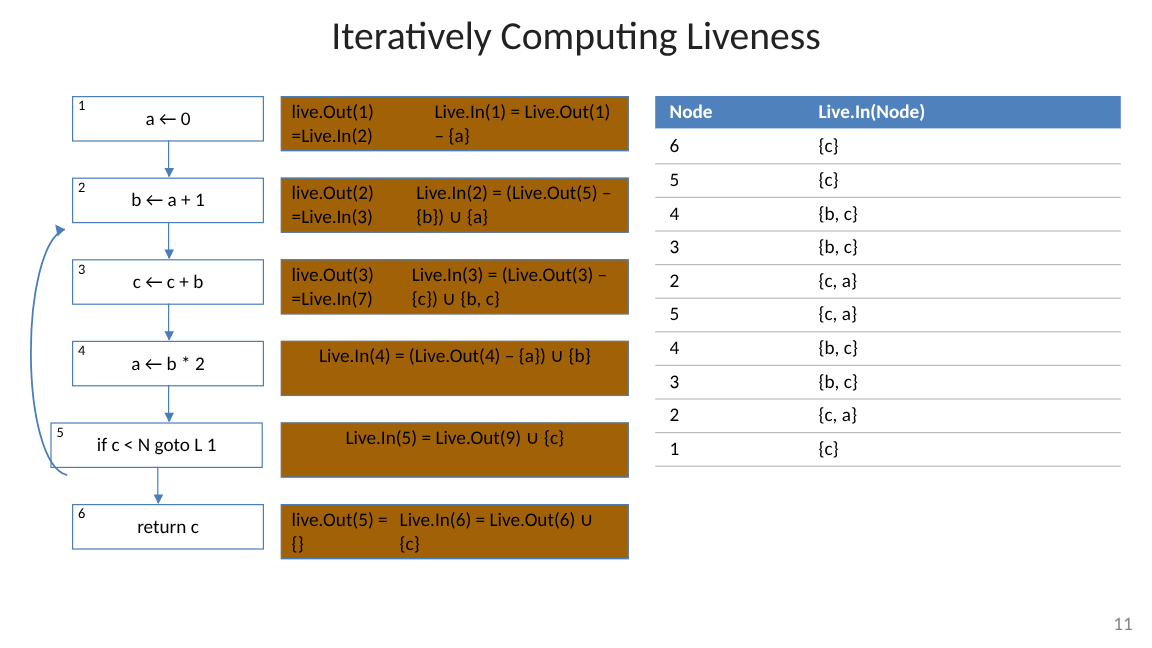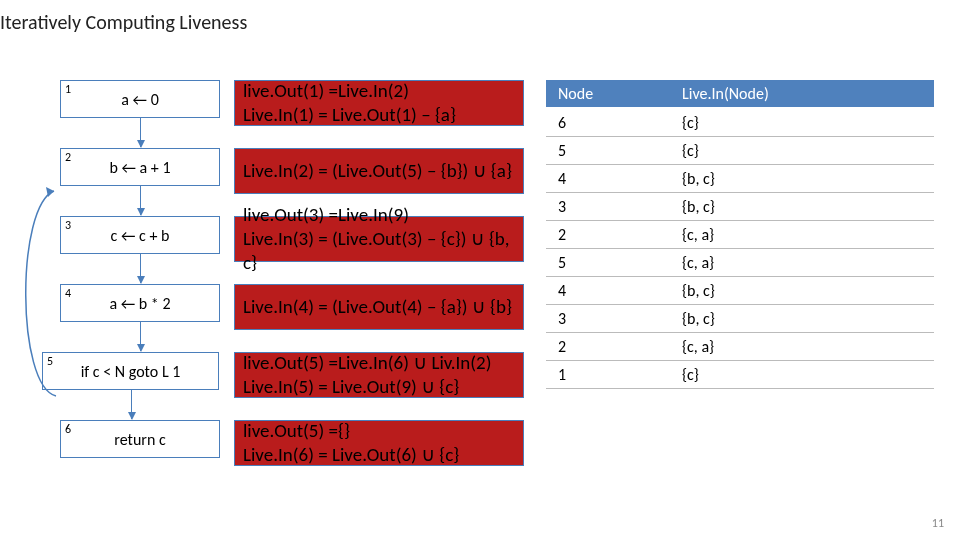--- a/index.html
+++ b/index.html
@@ -15,22 +15,22 @@
   .slide {
     position: relative;
     width: 960px;
     height: 540px;
   }
   .title {
     position: absolute;
     top: 10px;
     left: 0;
     width: 100%;
-    text-align: left;
-    font-size: 20px;
+    text-align: center;
+    font-size: 33px;
     color: #222;
   }
   
   .cfg {
     position: absolute;
     left: 60px;
     top: 80px;
     width: 160px;
   }
   .node {
@@ -69,57 +69,57 @@
   }
   
   .eqs {
     position: absolute;
     left: 234px;
     top: 80px;
     width: 290px;
   }
   .eq {
     border: 1px solid #4a7ebb;
-    background: #b91c1c;
+    background: #a16207;
     margin-bottom: 22px;
     padding: 3px 8px;
-    font-size: 19px;
+    font-size: 16px;
     line-height: 1.25;
     height: 38px;
     display: flex;
-    flex-direction: column;
+    flex-direction: row;
     justify-content: center;
   }
   
   .tbl {
     position: absolute;
     left: 546px;
     top: 80px;
     border-collapse: collapse;
     font-size: 16px;
   }
   .tbl th {
     background: #4f81bd;
     color: #fff;
     text-align: left;
     padding: 4px 12px;
-    font-weight: normal;
+    font-weight: bold;
     border-bottom: 2px solid #fff;
   }
   .tbl td {
     padding: 4px 12px;
     border-bottom: 1px solid #bbb;
   }
   .tbl td:first-child { width: 100px; }
   .tbl td:last-child  { width: 240px; }
   .pagenum {
     position: absolute;
     right: 16px;
     bottom: 10px;
-    font-size: 12px;
+    font-size: 16px;
     color: #888;
   }
   .backedge {
     position: absolute;
     left: 20px;
     top: 186px;
     width: 38px;
     height: 220px;
     pointer-events: none;
   }
@@ -167,31 +167,31 @@
     <path d="M36 210 C -4 200, -4 20, 34 5" fill="none" stroke="#4a7ebb" stroke-width="1.5"></path>
     <polygon points="34,5 26,1 28,11" fill="#4a7ebb"></polygon>
   </svg>
 
   <div class="eqs">
     <div class="eq">
       <div>live.Out(1) =Live.In(2)</div>
       <div>Live.In(1) = Live.Out(1) – {a}</div>
     </div>
     <div class="eq">
+      <div>live.Out(2) =Live.In(3)</div>
       <div>Live.In(2) = (Live.Out(5) – {b}) ∪ {a}</div>
     </div>
     <div class="eq">
-      <div>live.Out(3) =Live.In(9)</div>
+      <div>live.Out(3) =Live.In(7)</div>
       <div>Live.In(3) = (Live.Out(3) – {c}) ∪ {b, c}</div>
     </div>
     <div class="eq">
       <div>Live.In(4) = (Live.Out(4) – {a}) ∪ {b}</div>
     </div>
     <div class="eq">
-      <div>live.Out(5) =Live.In(6) ∪ Liv.In(2)</div>
       <div>Live.In(5) = Live.Out(9) ∪ {c}</div>
     </div>
     <div class="eq">
       <div>live.Out(5) ={}</div>
       <div>Live.In(6) = Live.Out(6) ∪ {c}</div>
     </div>
   </div>
 
   <table class="tbl">
     <thead>

